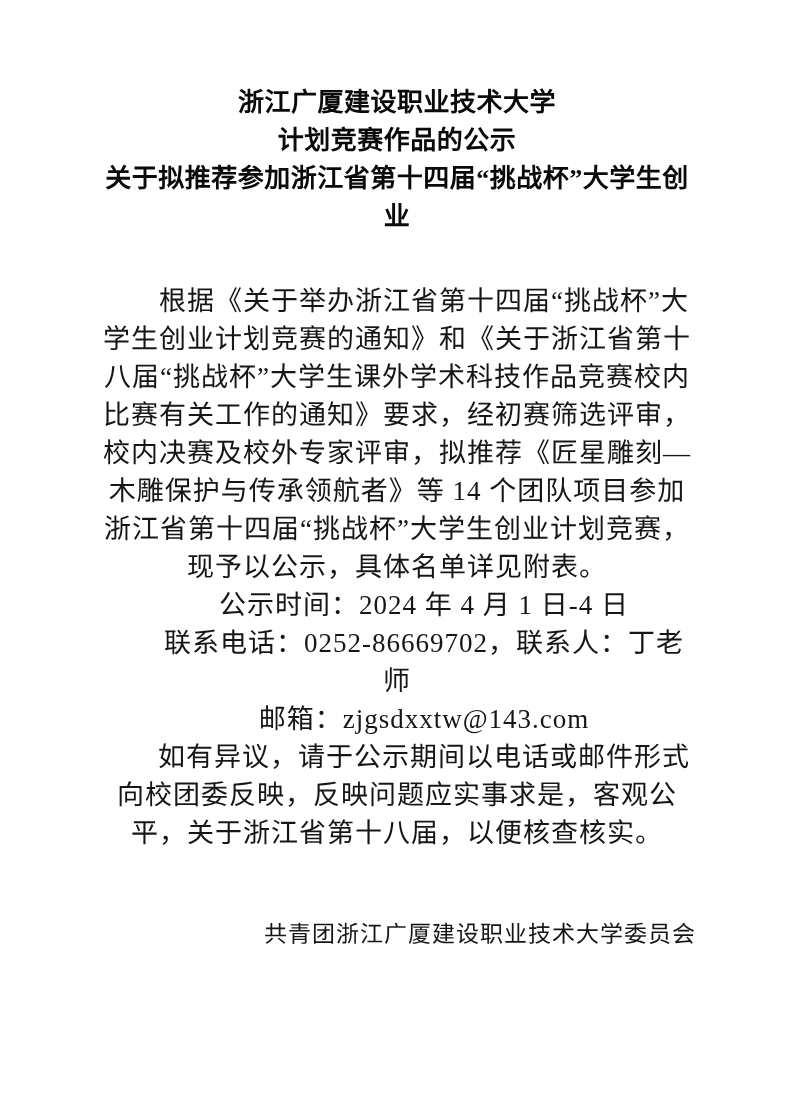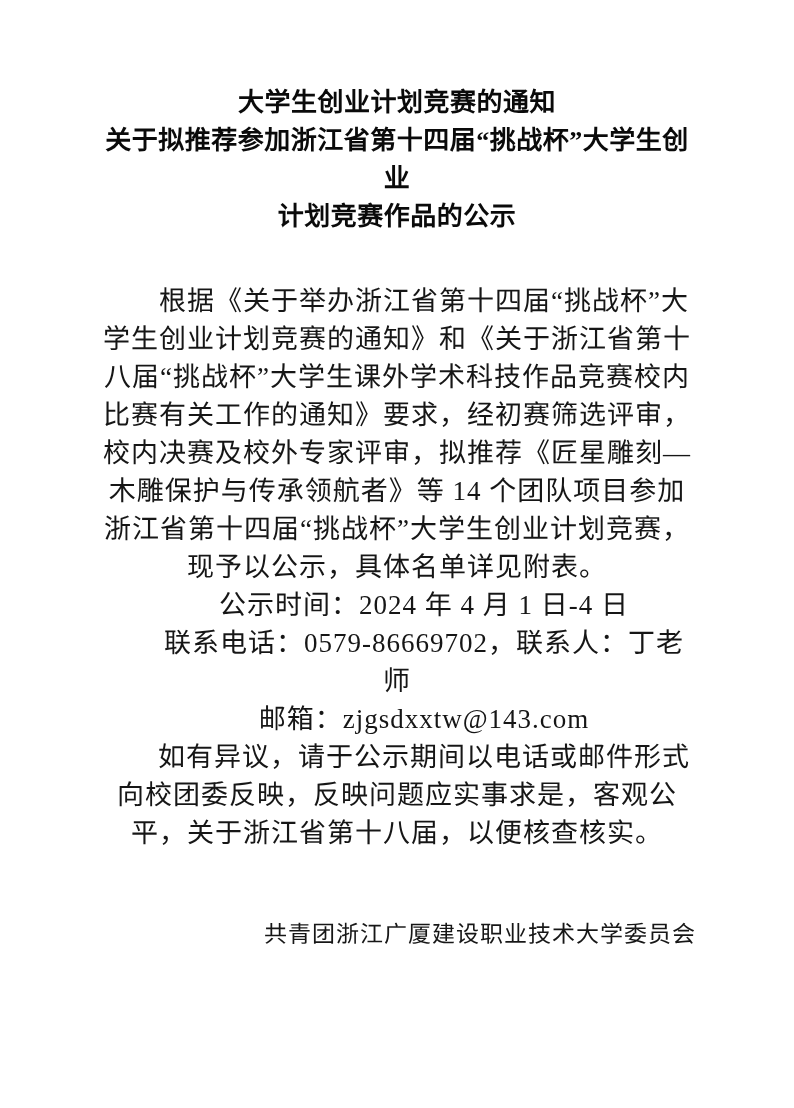--- a/index.html
+++ b/index.html
@@ -60,29 +60,29 @@
     white-space: nowrap;
     margin-left: 39px;
   }
 </style>
 </head>
 <body>
 
 <div class="page">
 
   <div class="doc-title">
-    <span class="title-line">大学生创业计划竞赛的通知</span>
+    <span class="title-line">浙江广厦建设职业技术大学</span>
+    <span class="title-line">计划竞赛作品的公示</span>
     <span class="title-line">关于拟推荐参加浙江省第十四届“挑战杯”大学生创业</span>
-    <span class="title-line">计划竞赛作品的公示</span>
   </div>
 
   <div class="doc-body">
     <p class="para-justified">根据《关于举办浙江省第十四届“挑战杯”大学生创业计划竞赛的通知》和《关于浙江省第十八届“挑战杯”大学生课外学术科技作品竞赛校内比赛有关工作的通知》要求，经初赛筛选评审，校内决赛及校外专家评审，拟推荐《匠星雕刻—木雕保护与传承领航者》等 14 个团队项目参加浙江省第十四届“挑战杯”大学生创业计划竞赛，现予以公示，具体名单详见附表。</p>
     <p>公示时间：2024 年 4 月 1 日-4 日</p>
-    <p>联系电话：0579-86669702，联系人：丁老师</p>
+    <p>联系电话：0252-86669702，联系人：丁老师</p>
     <p>邮箱：zjgsdxxtw@143.com</p>
     <p class="para-justified">如有异议，请于公示期间以电话或邮件形式向校团委反映，反映问题应实事求是，客观公平，关于浙江省第十八届，以便核查核实。</p>
   </div>
 
   <div class="signature-block">
     <span class="sig-line">共青团浙江广厦建设职业技术大学委员会</span>
   </div>
 
 </div>
 

